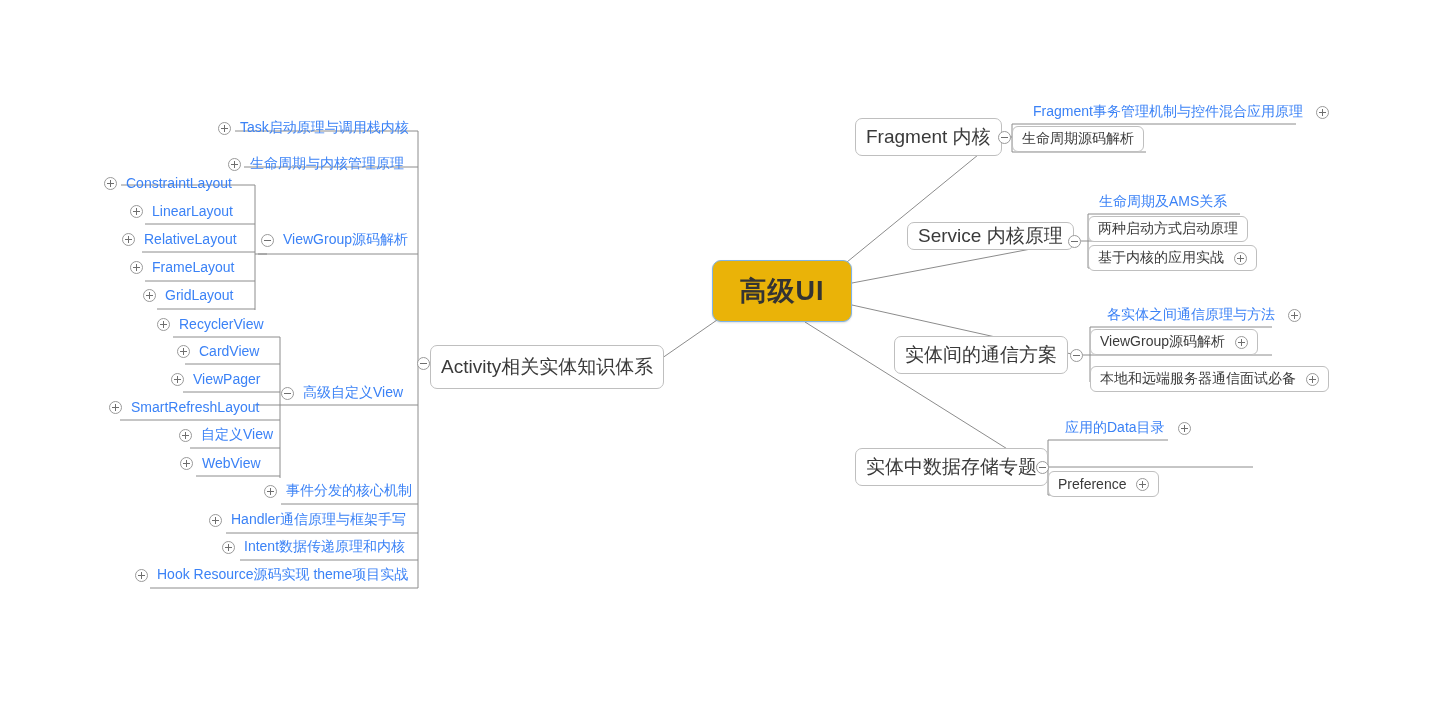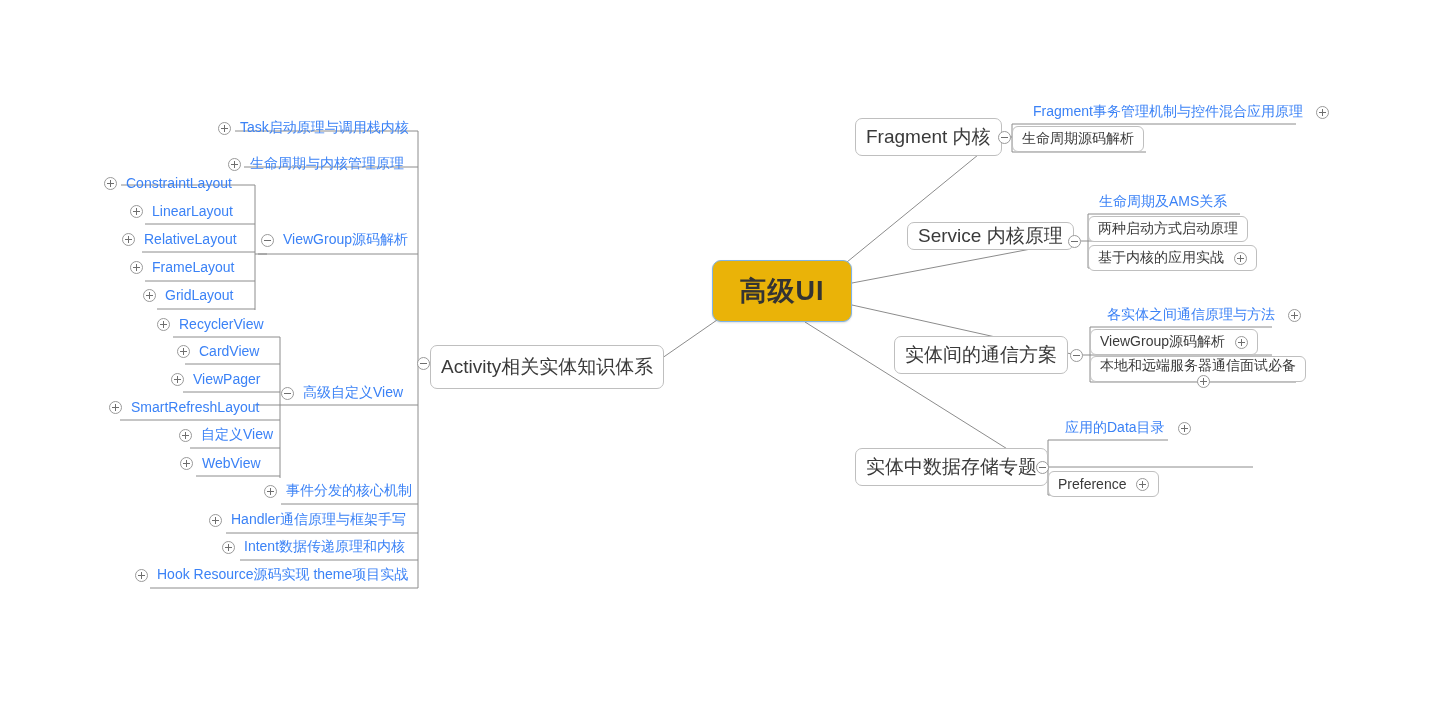--- a/index.html
+++ b/index.html
@@ -279,21 +279,21 @@
   </div>
   <div class="toggle" style="left:1070px;top:349px;"></div>
   <div class="leaf" style="left:1102px;top:304px;">
     <span class="leaf-text">各实体之间通信原理与方法</span>
     <span class="toggle plus inline" style="margin-left:8px;margin-right:0;"></span>
   </div>
   <div class="sub-box" style="left:1090px;top:329px;">
     <span>ViewGroup源码解析</span>
     <span class="toggle plus inline" style="margin-left:10px;margin-right:0;"></span>
   </div>
-  <div class="sub-box" style="left:1090px;top:356px;flex-direction:column;">
+  <div class="sub-box" style="left:1090px;top:366px;">
     <span>本地和远端服务器通信面试必备</span>
     <span class="toggle plus inline" style="margin-left:10px;margin-right:0;"></span>
   </div>
 
   <div class="branch-node" style="left:855px;top:448px;height:38px;">
     <span>实体中数据存储专题</span>
   </div>
   <div class="toggle" style="left:1036px;top:461px;"></div>
   <div class="leaf" style="left:1060px;top:417px;">
     <span class="leaf-text">应用的Data目录</span>

